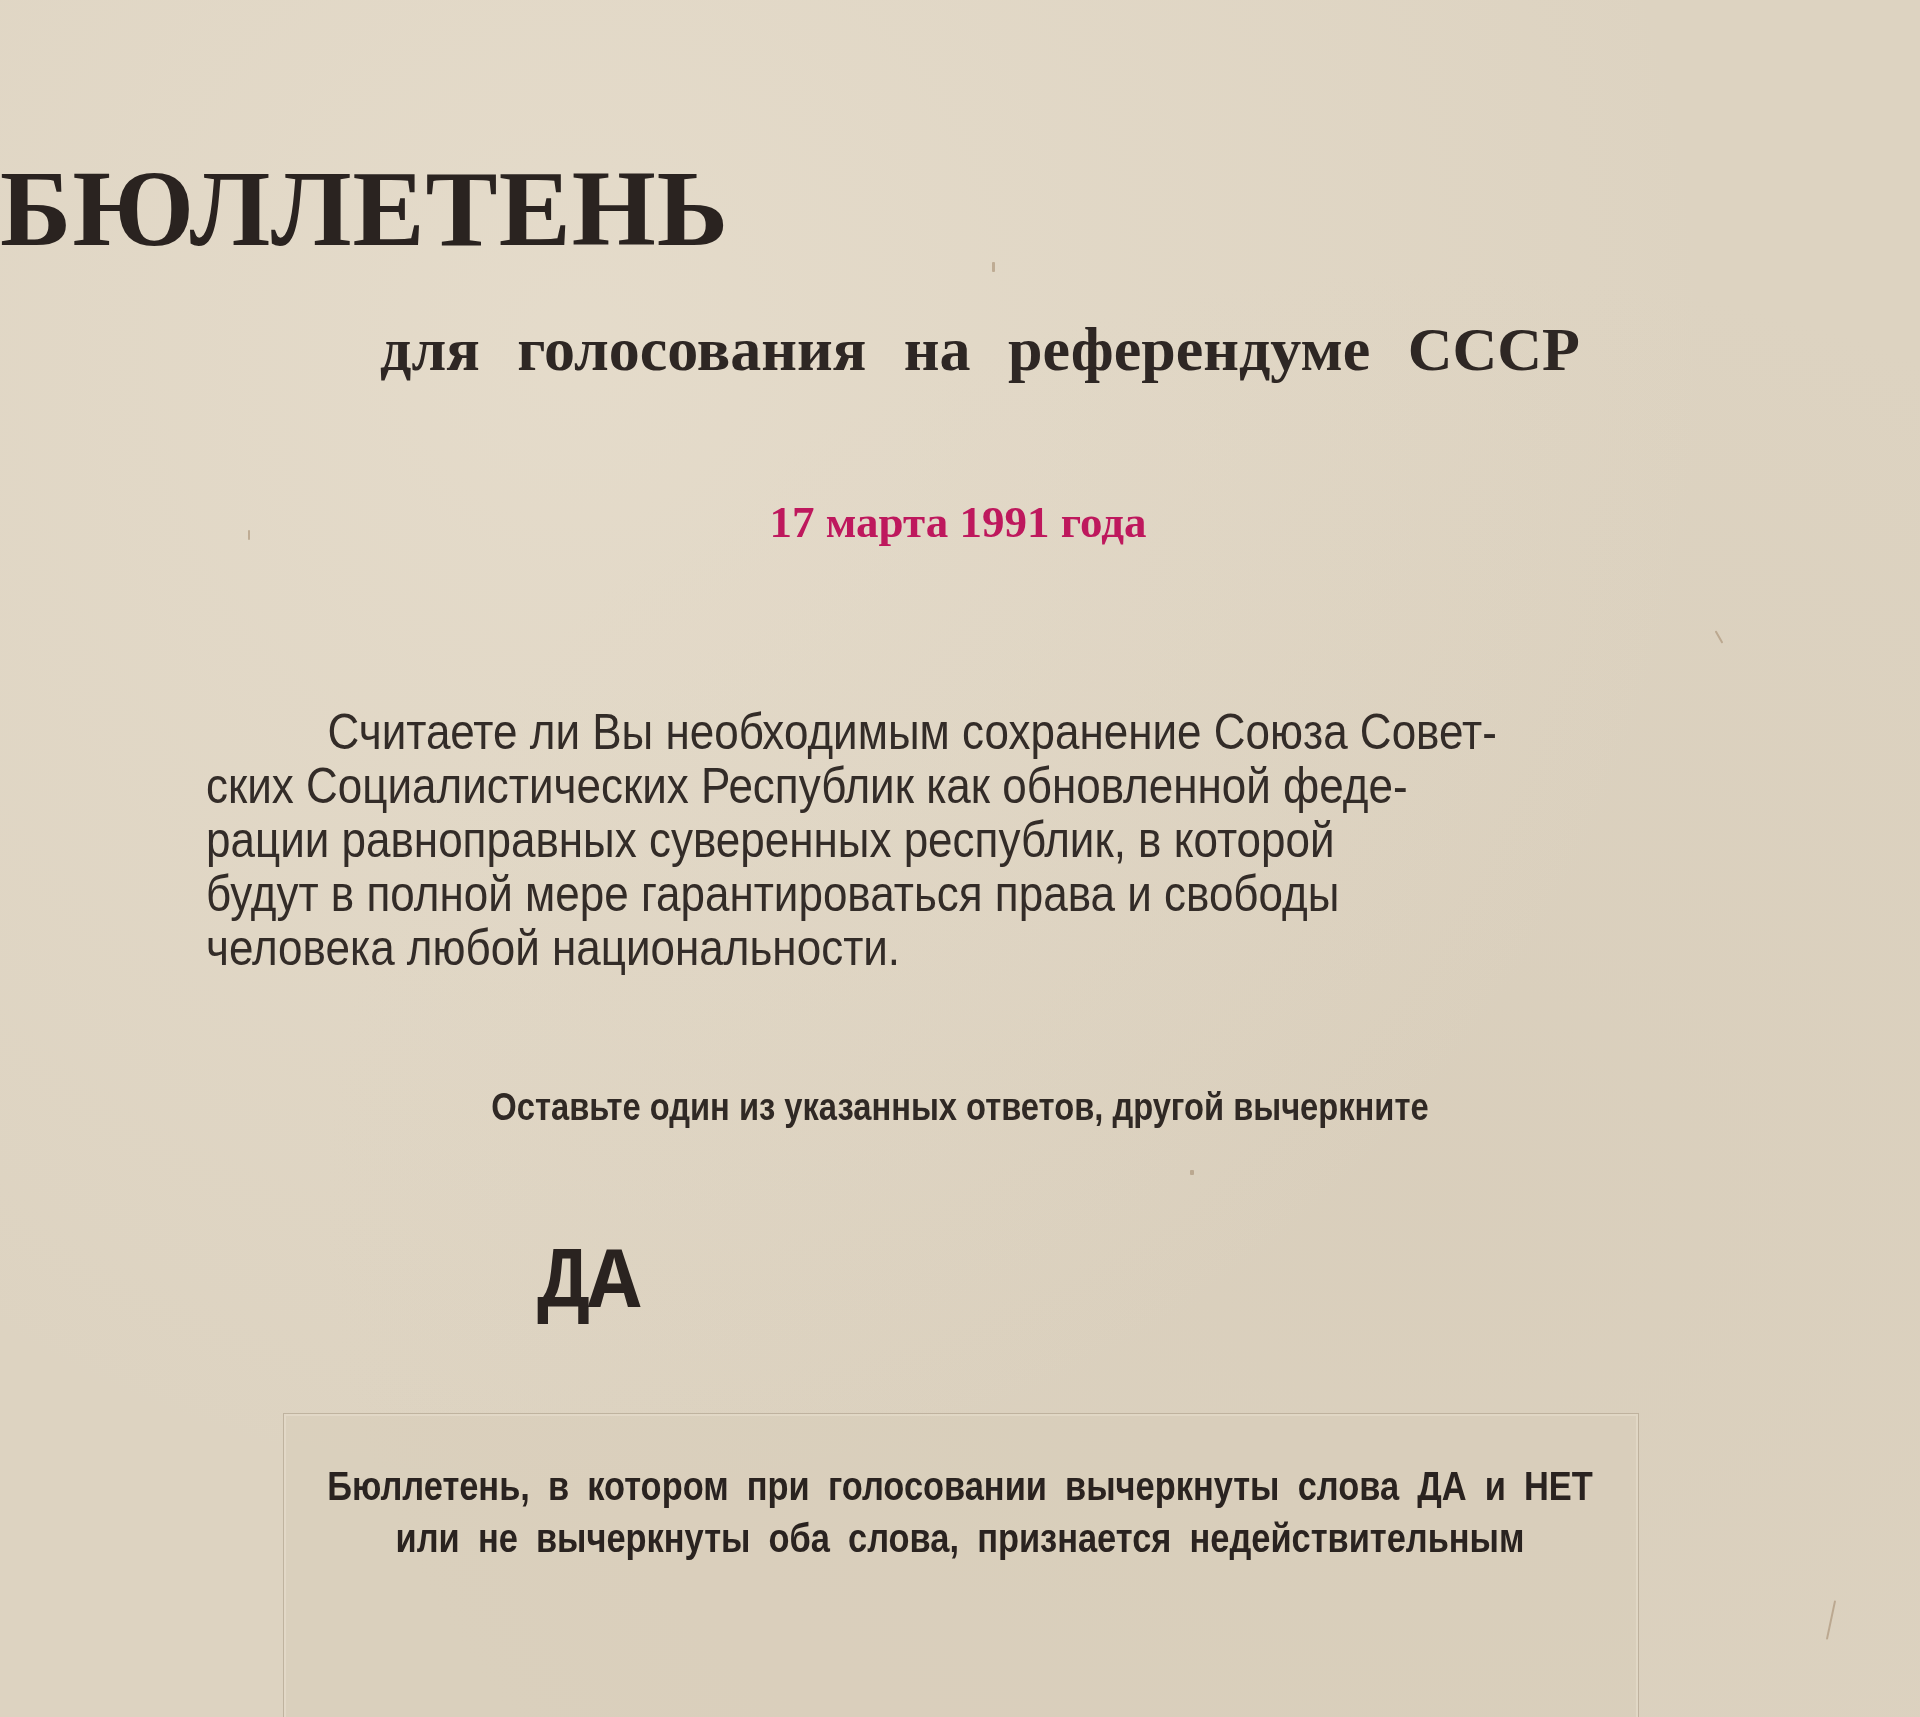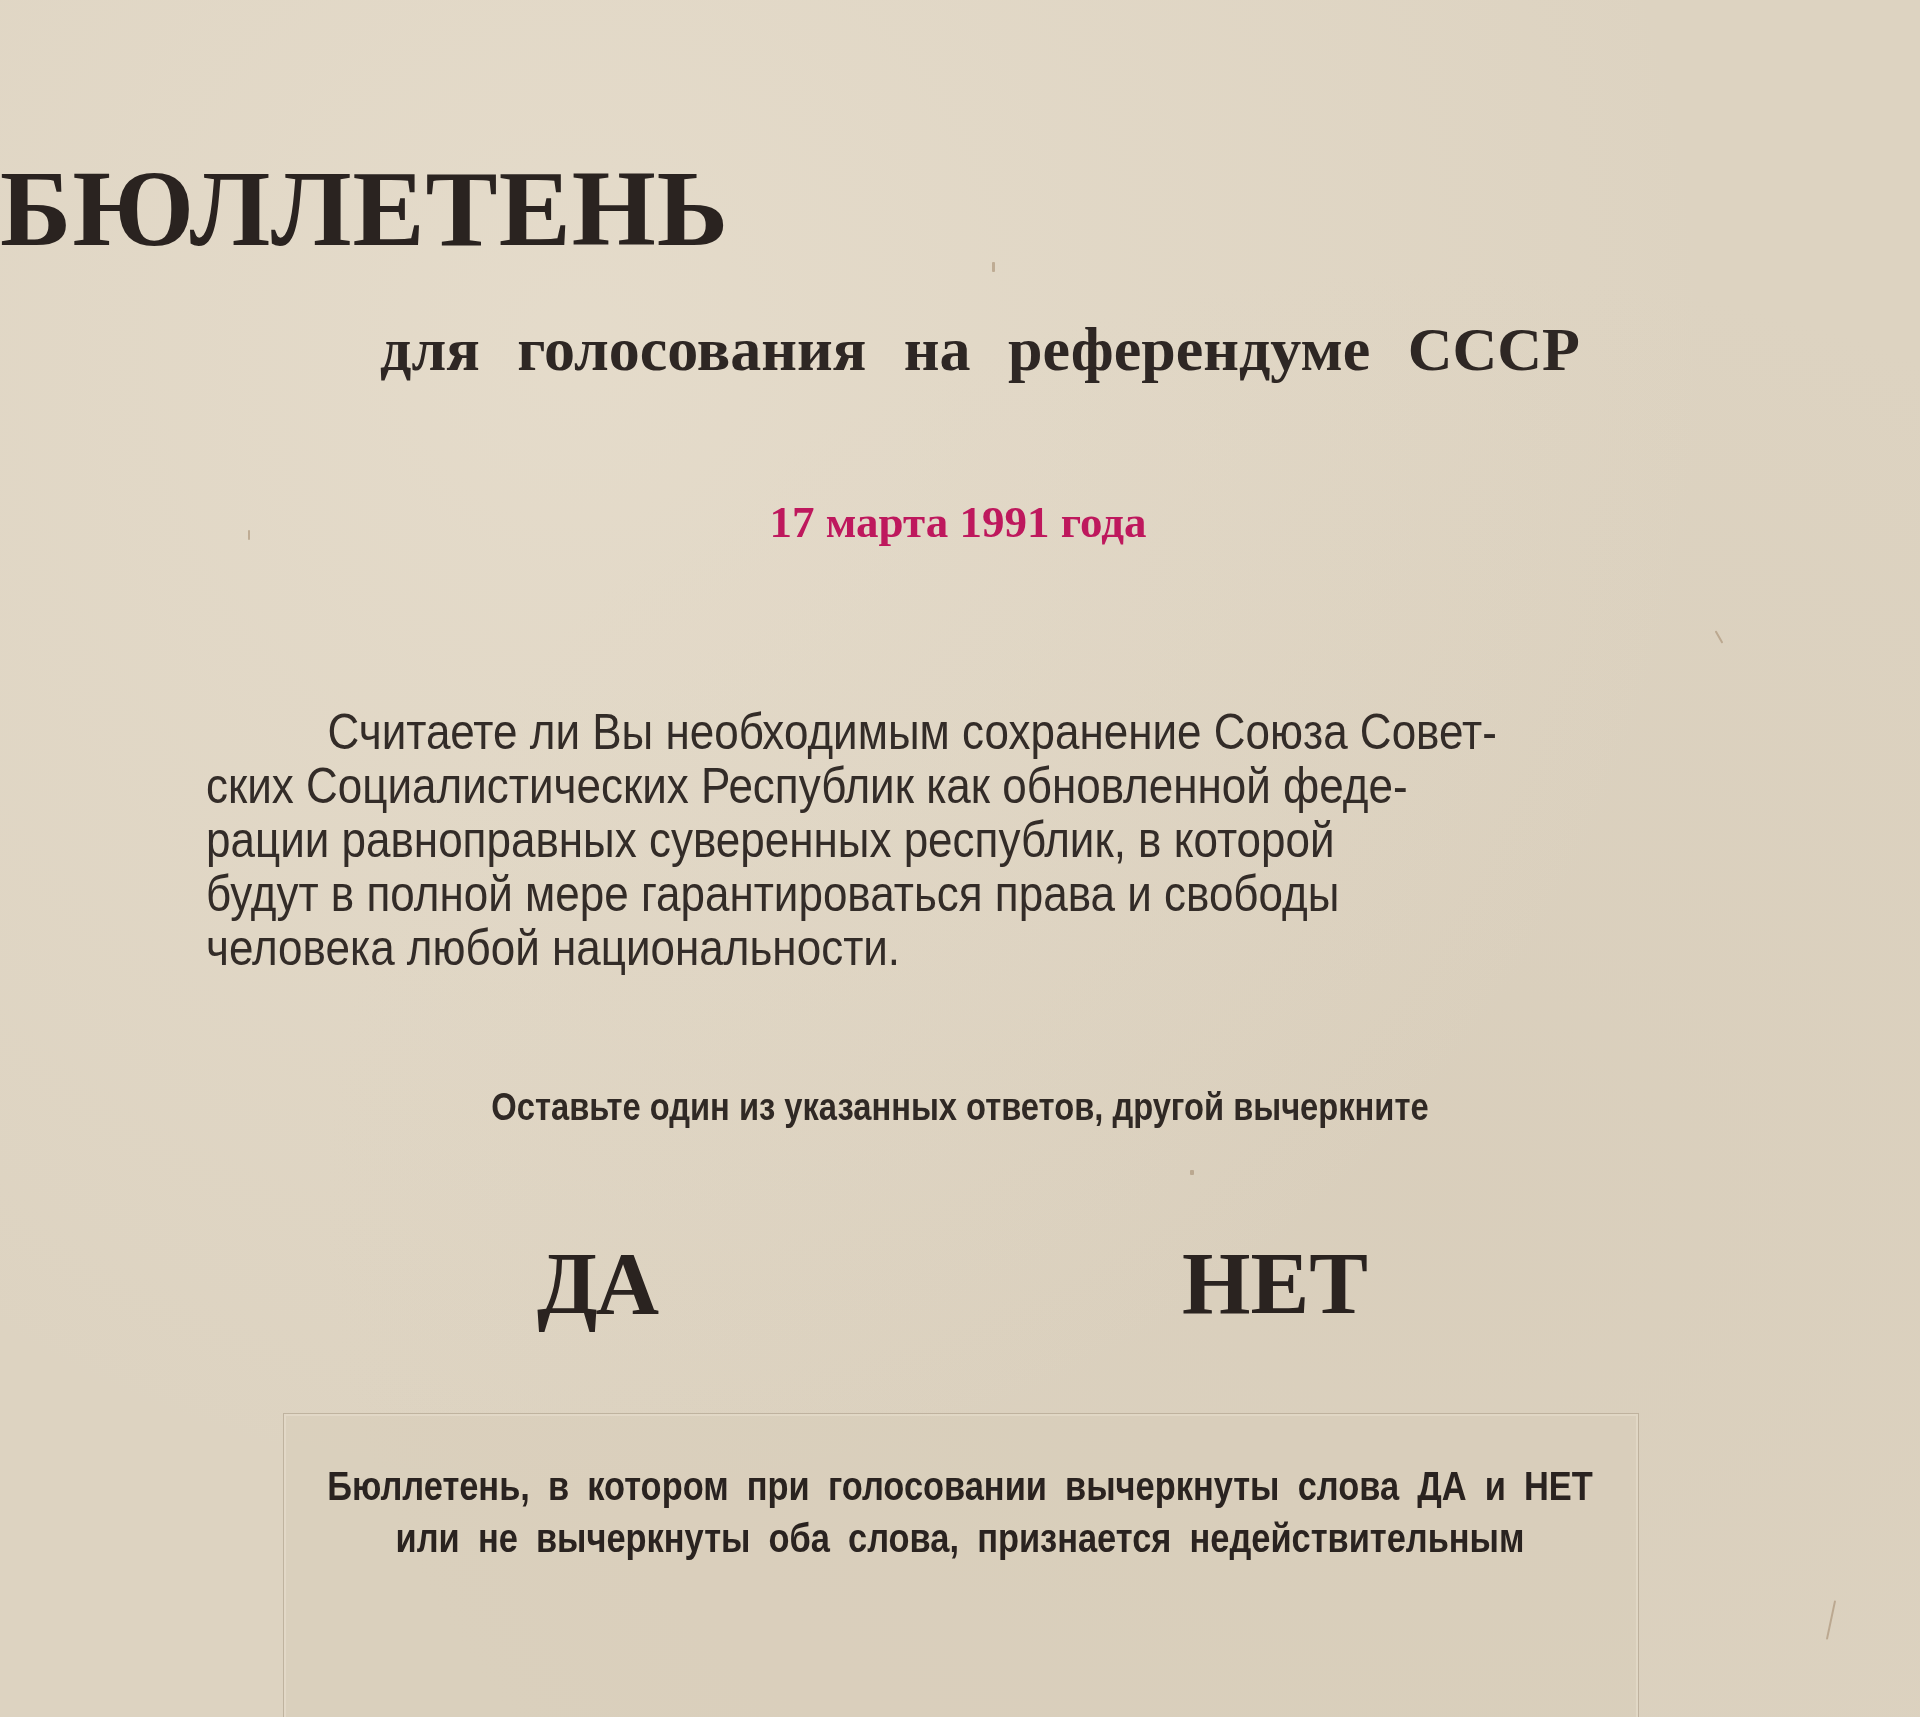--- a/index.html
+++ b/index.html
@@ -84,21 +84,21 @@
       font-weight: bold;
       font-size: 38px;
       color: #302925;
       line-height: 1;
       transform: scaleX(0.86);
       transform-origin: 50% 0;
     }
     .answer {
       position: absolute;
       top: 1240px;
-      font-family: Liberation Serif, serif;
+      font-family: Liberation Mono, monospace;
       font-weight: bold;
       font-size: 88px;
       line-height: 1;
       color: #2a2320;
       cursor: pointer;
     }
     .answer-yes { left: 537px; letter-spacing: -2px; }
     .answer-no  { left: 1182px; }
     .overlay-panel {
       position: absolute;
@@ -147,21 +147,20 @@
     <span class="line">Считаете ли Вы необходимым сохранение Союза Совет-</span>
     <span class="line" style="text-indent:0">ских Социалистических Республик как обновленной феде-</span>
     <span class="line" style="text-indent:0">рации равноправных суверенных республик, в которой</span>
     <span class="line" style="text-indent:0">будут в полной мере гарантироваться права и свободы</span>
     <span class="line" style="text-indent:0">человека любой национальности.</span>
   </div>
 
   <div class="instruction">Оставьте один из указанных ответов, другой вычеркните</div>
 
   <div class="answer answer-yes">ДА</div>
-  <div class="answer answer-no">НЕТ</div>
 
   <div class="overlay-panel"></div>
 
   <div class="footnote">
     <span class="line">Бюллетень, в котором при голосовании вычеркнуты слова ДА и НЕТ</span>
     <span class="line">или не вычеркнуты оба слова, признается недействительным</span>
   </div>
 
   <div class="speck" style="left:992px;top:262px;width:3px;height:10px;"></div>
   <div class="speck" style="left:1190px;top:1170px;width:4px;height:5px;"></div>

